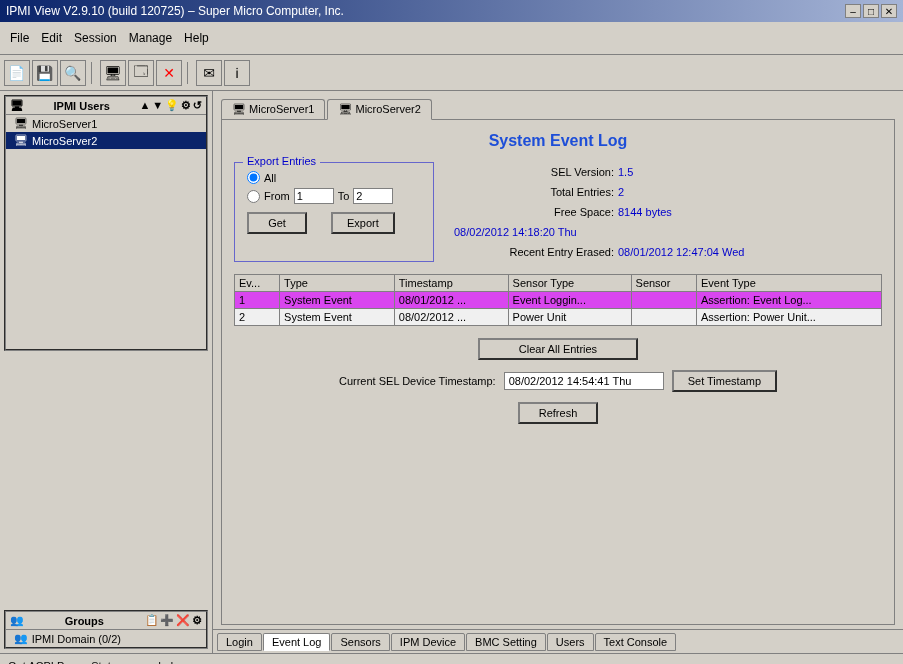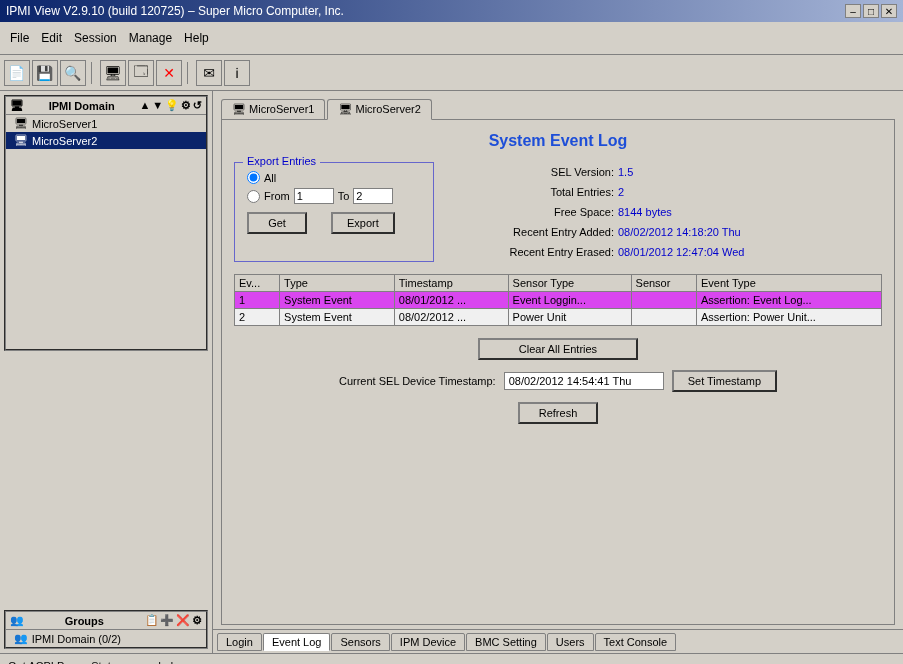--- a/index.html
+++ b/index.html
@@ -363,21 +363,21 @@
   <div class="toolbar-btn">ℹ</div>
 </div>
 
 <div class="main-layout">
 
   <div class="sidebar">
 
     <div class="sidebar-section domain-section">
       <div class="sidebar-header">
         <span>🖥</span>
-        <span>IPMI Domain</span>
+        <span>IPMI Users</span>
         <div class="sidebar-header-icons">
           <span>▲</span>
           <span>▼</span>
           <span>💡</span>
           <span>⚙</span>
           <span>↺</span>
         </div>
       </div>
       <div class="sidebar-item">
         <span>🖥</span>
@@ -455,21 +455,20 @@
           </div>
           <div class="sel-info-row">
             <span class="sel-label">Total Entries:</span>
             <span class="sel-value">2</span>
           </div>
           <div class="sel-info-row">
             <span class="sel-label">Free Space:</span>
             <span class="sel-value">8144 bytes</span>
           </div>
           <div class="sel-info-row">
-            <span class="sel-label">Recent Entry Added:</span>
             <span class="sel-value">08/02/2012 14:18:20 Thu</span>
           </div>
           <div class="sel-info-row">
             <span class="sel-label">Recent Entry Erased:</span>
             <span class="sel-value">08/01/2012 12:47:04 Wed</span>
           </div>
         </div>
 
       </div>
 

